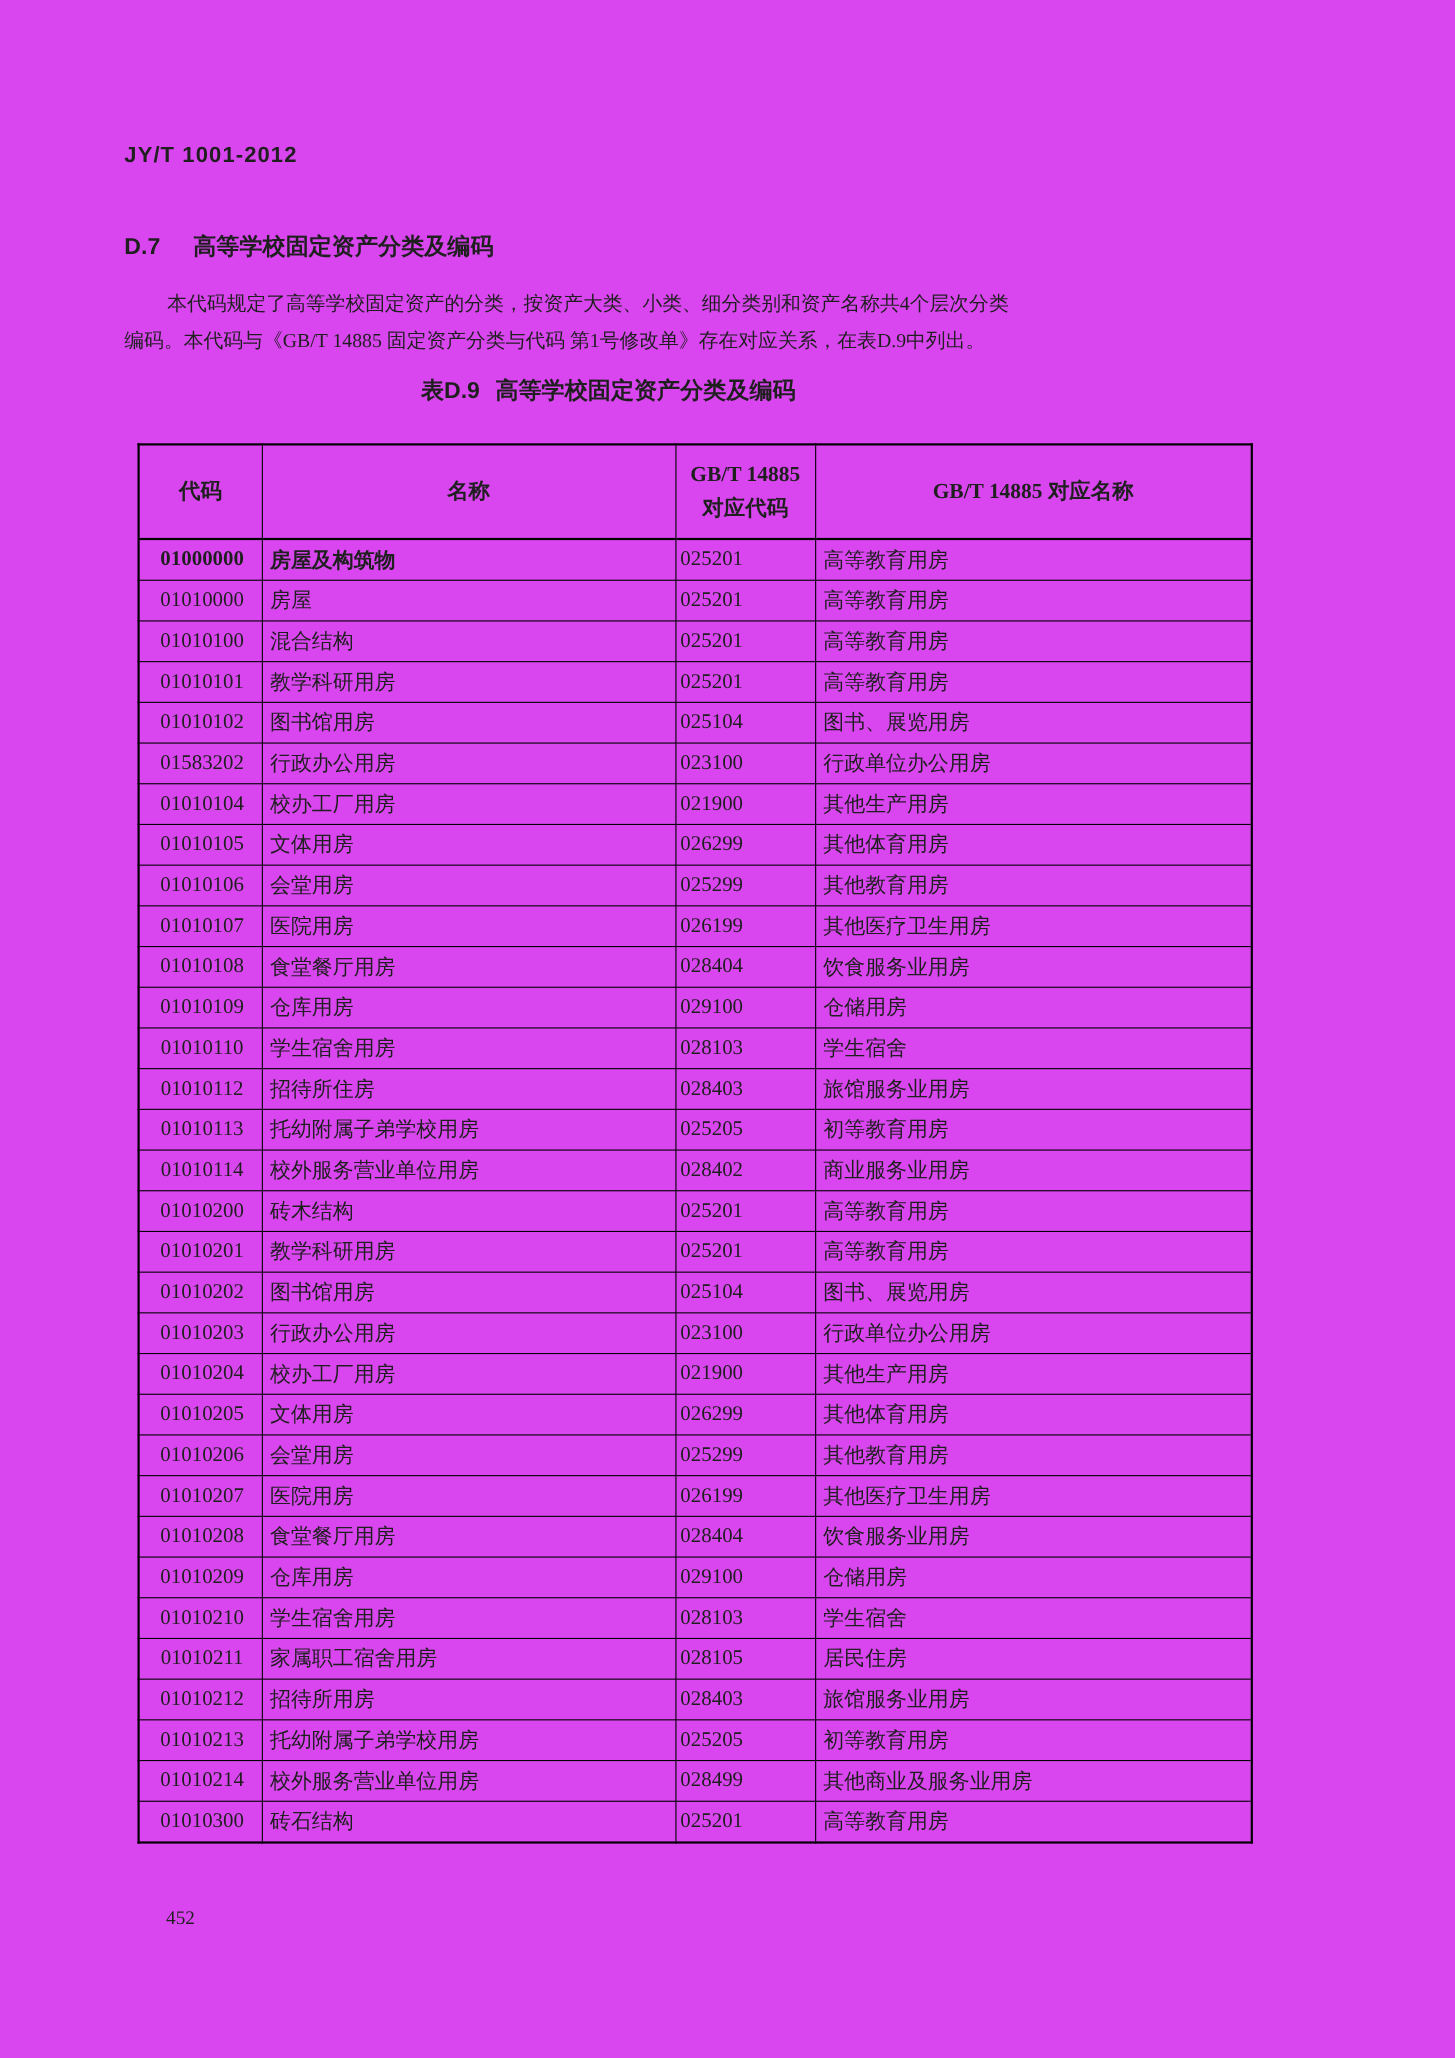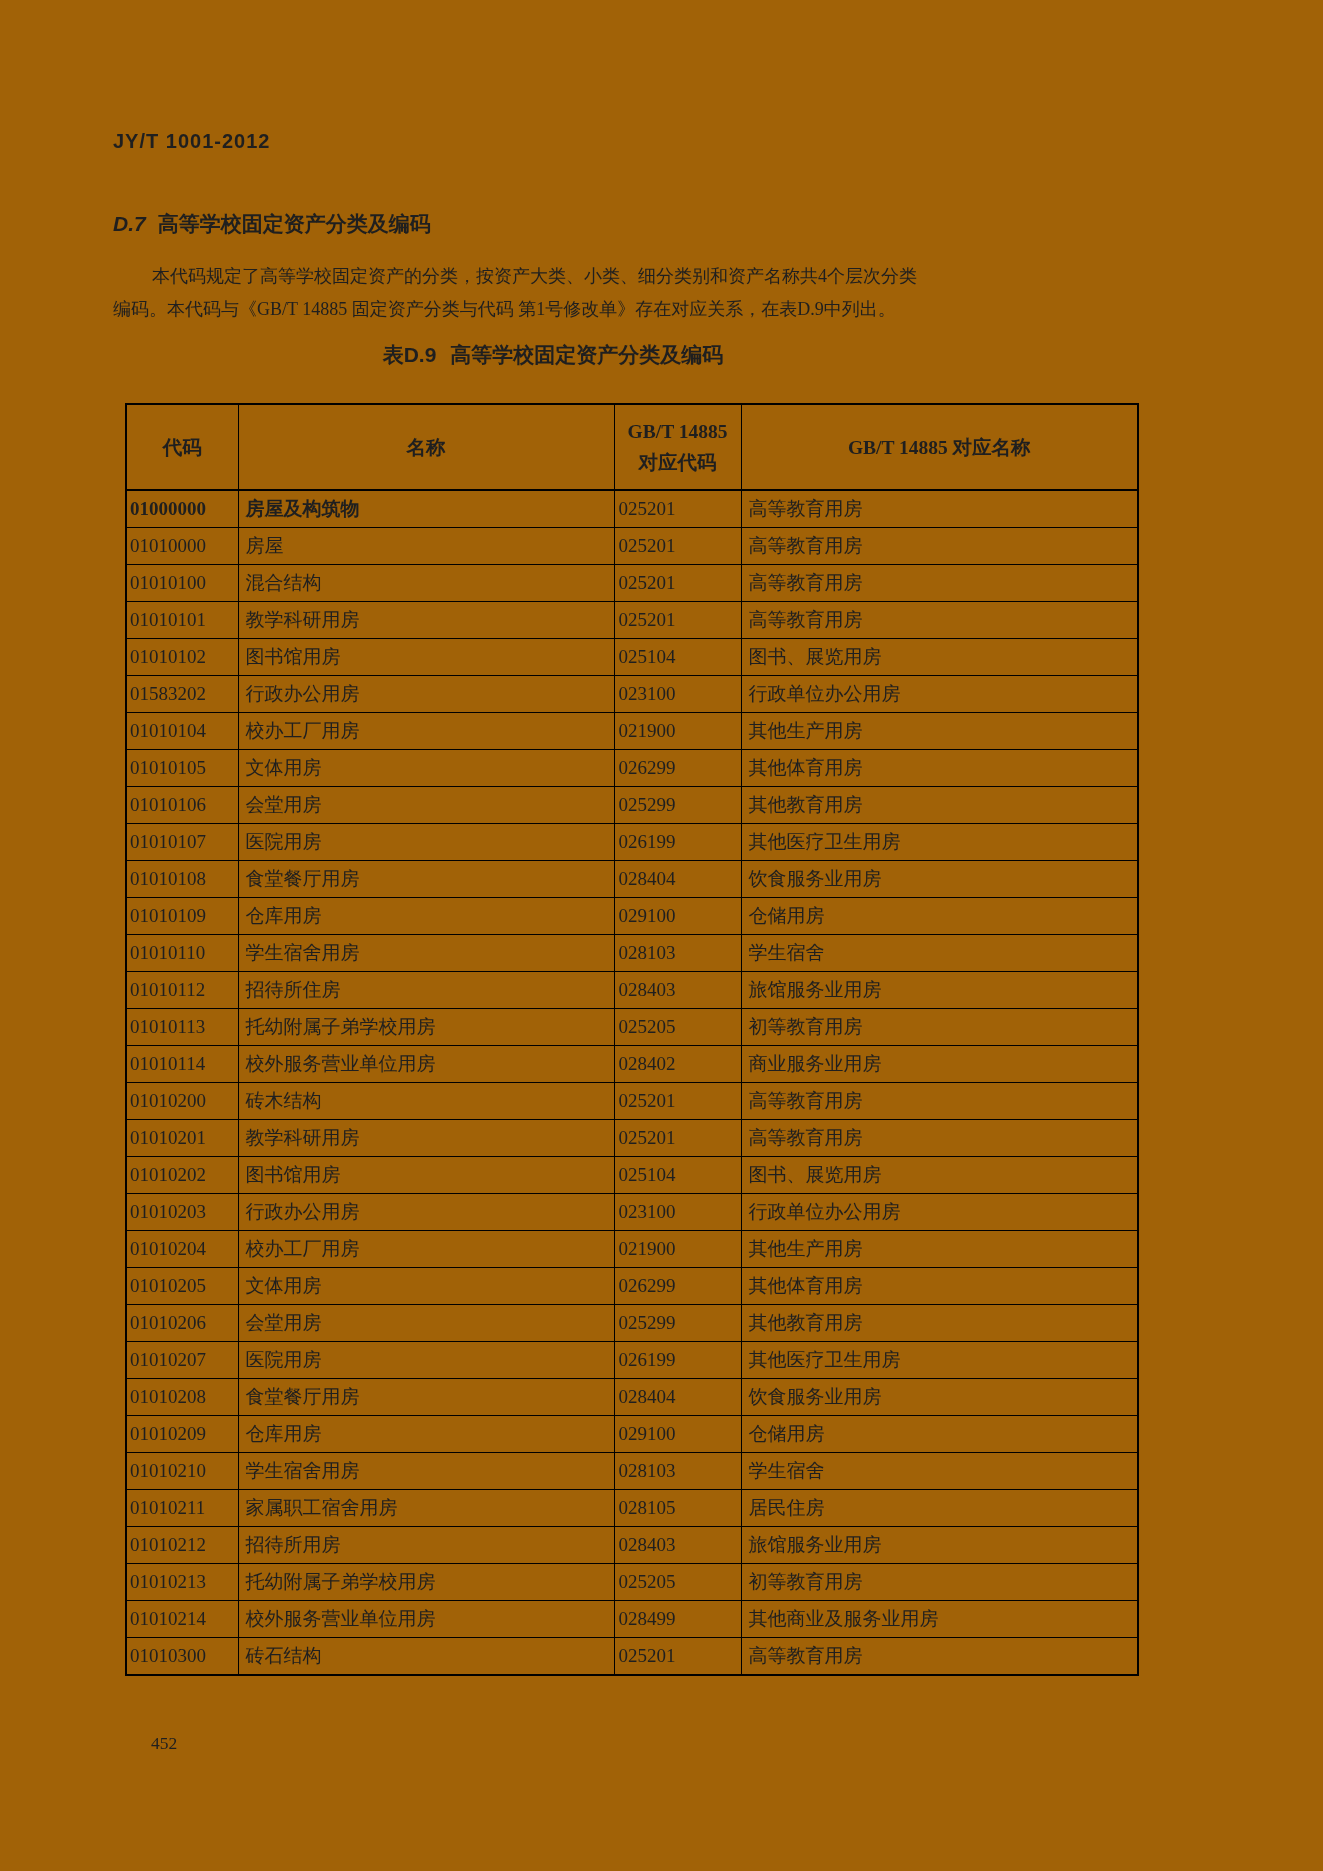--- a/index.html
+++ b/index.html
@@ -1,35 +1,35 @@
 <!DOCTYPE html>
 <html><head>
 <meta charset="utf-8">
 <style>
   html,body { margin:0; padding:0; background:#e8e8e8; }
   .page {
     position:relative;
     width:1323px; height:1871px;
     margin:0 auto;
-    background:#a16207;
+    background:#d946ef;
     font-family:"Liberation Serif","DejaVu Serif",serif;
     color:#1f1f1f;
     overflow:hidden;
   }
   .doc-code {
     position:absolute; left:113px; top:130px;
     font-family:"Liberation Sans","DejaVu Sans",sans-serif;
     font-weight:600; font-size:20px; letter-spacing:1px;
   }
   .section-heading {
     position:absolute; left:113px; top:210px;
     font-family:"Liberation Sans","DejaVu Sans",sans-serif;
     font-weight:bold; font-size:21px;
   }
-  .section-heading .section-no { margin-right:12px;font-style:italic; }
+  .section-heading .section-no { margin-right:30px; }
   .paragraph {
     position:absolute; left:113px; top:260px; width:1102px;
     font-size:18px; line-height:33px;
   }
   .paragraph .pline-first { padding-left:39px; }
   .table-caption {
     position:absolute; left:113px; top:341px; width:880px;
     text-align:center;
     font-family:"Liberation Sans","DejaVu Sans",sans-serif;
     font-weight:bold; font-size:21px;
@@ -54,21 +54,21 @@
     font-weight:bold;
     text-align:center;
     font-size:19.5px;
   }
   .asset-table thead .hline { line-height:31px; }
   .asset-table td { height:36px; padding:0; }
   .col-code  { width:112px; }
   .col-name  { width:376px; }
   .col-gcode { width:127px; }
   .col-gname { width:397px; }
-  td.code-cell  { padding-left:3px; }
+  td.code-cell  { padding-left:3px;text-align:center; }
   td.name-cell  { padding-left:7px; }
   td.gcode-cell { padding-left:4px; }
   td.gname-cell { padding-left:7px;margin-top:12px; }
   tr.em-row td.code-cell, tr.em-row td.name-cell { font-weight:bold; }
   .page-number {
     position:absolute; left:151px; top:1720px;
     font-size:17.5px;
     margin-top:13px;
   }
 </style>

